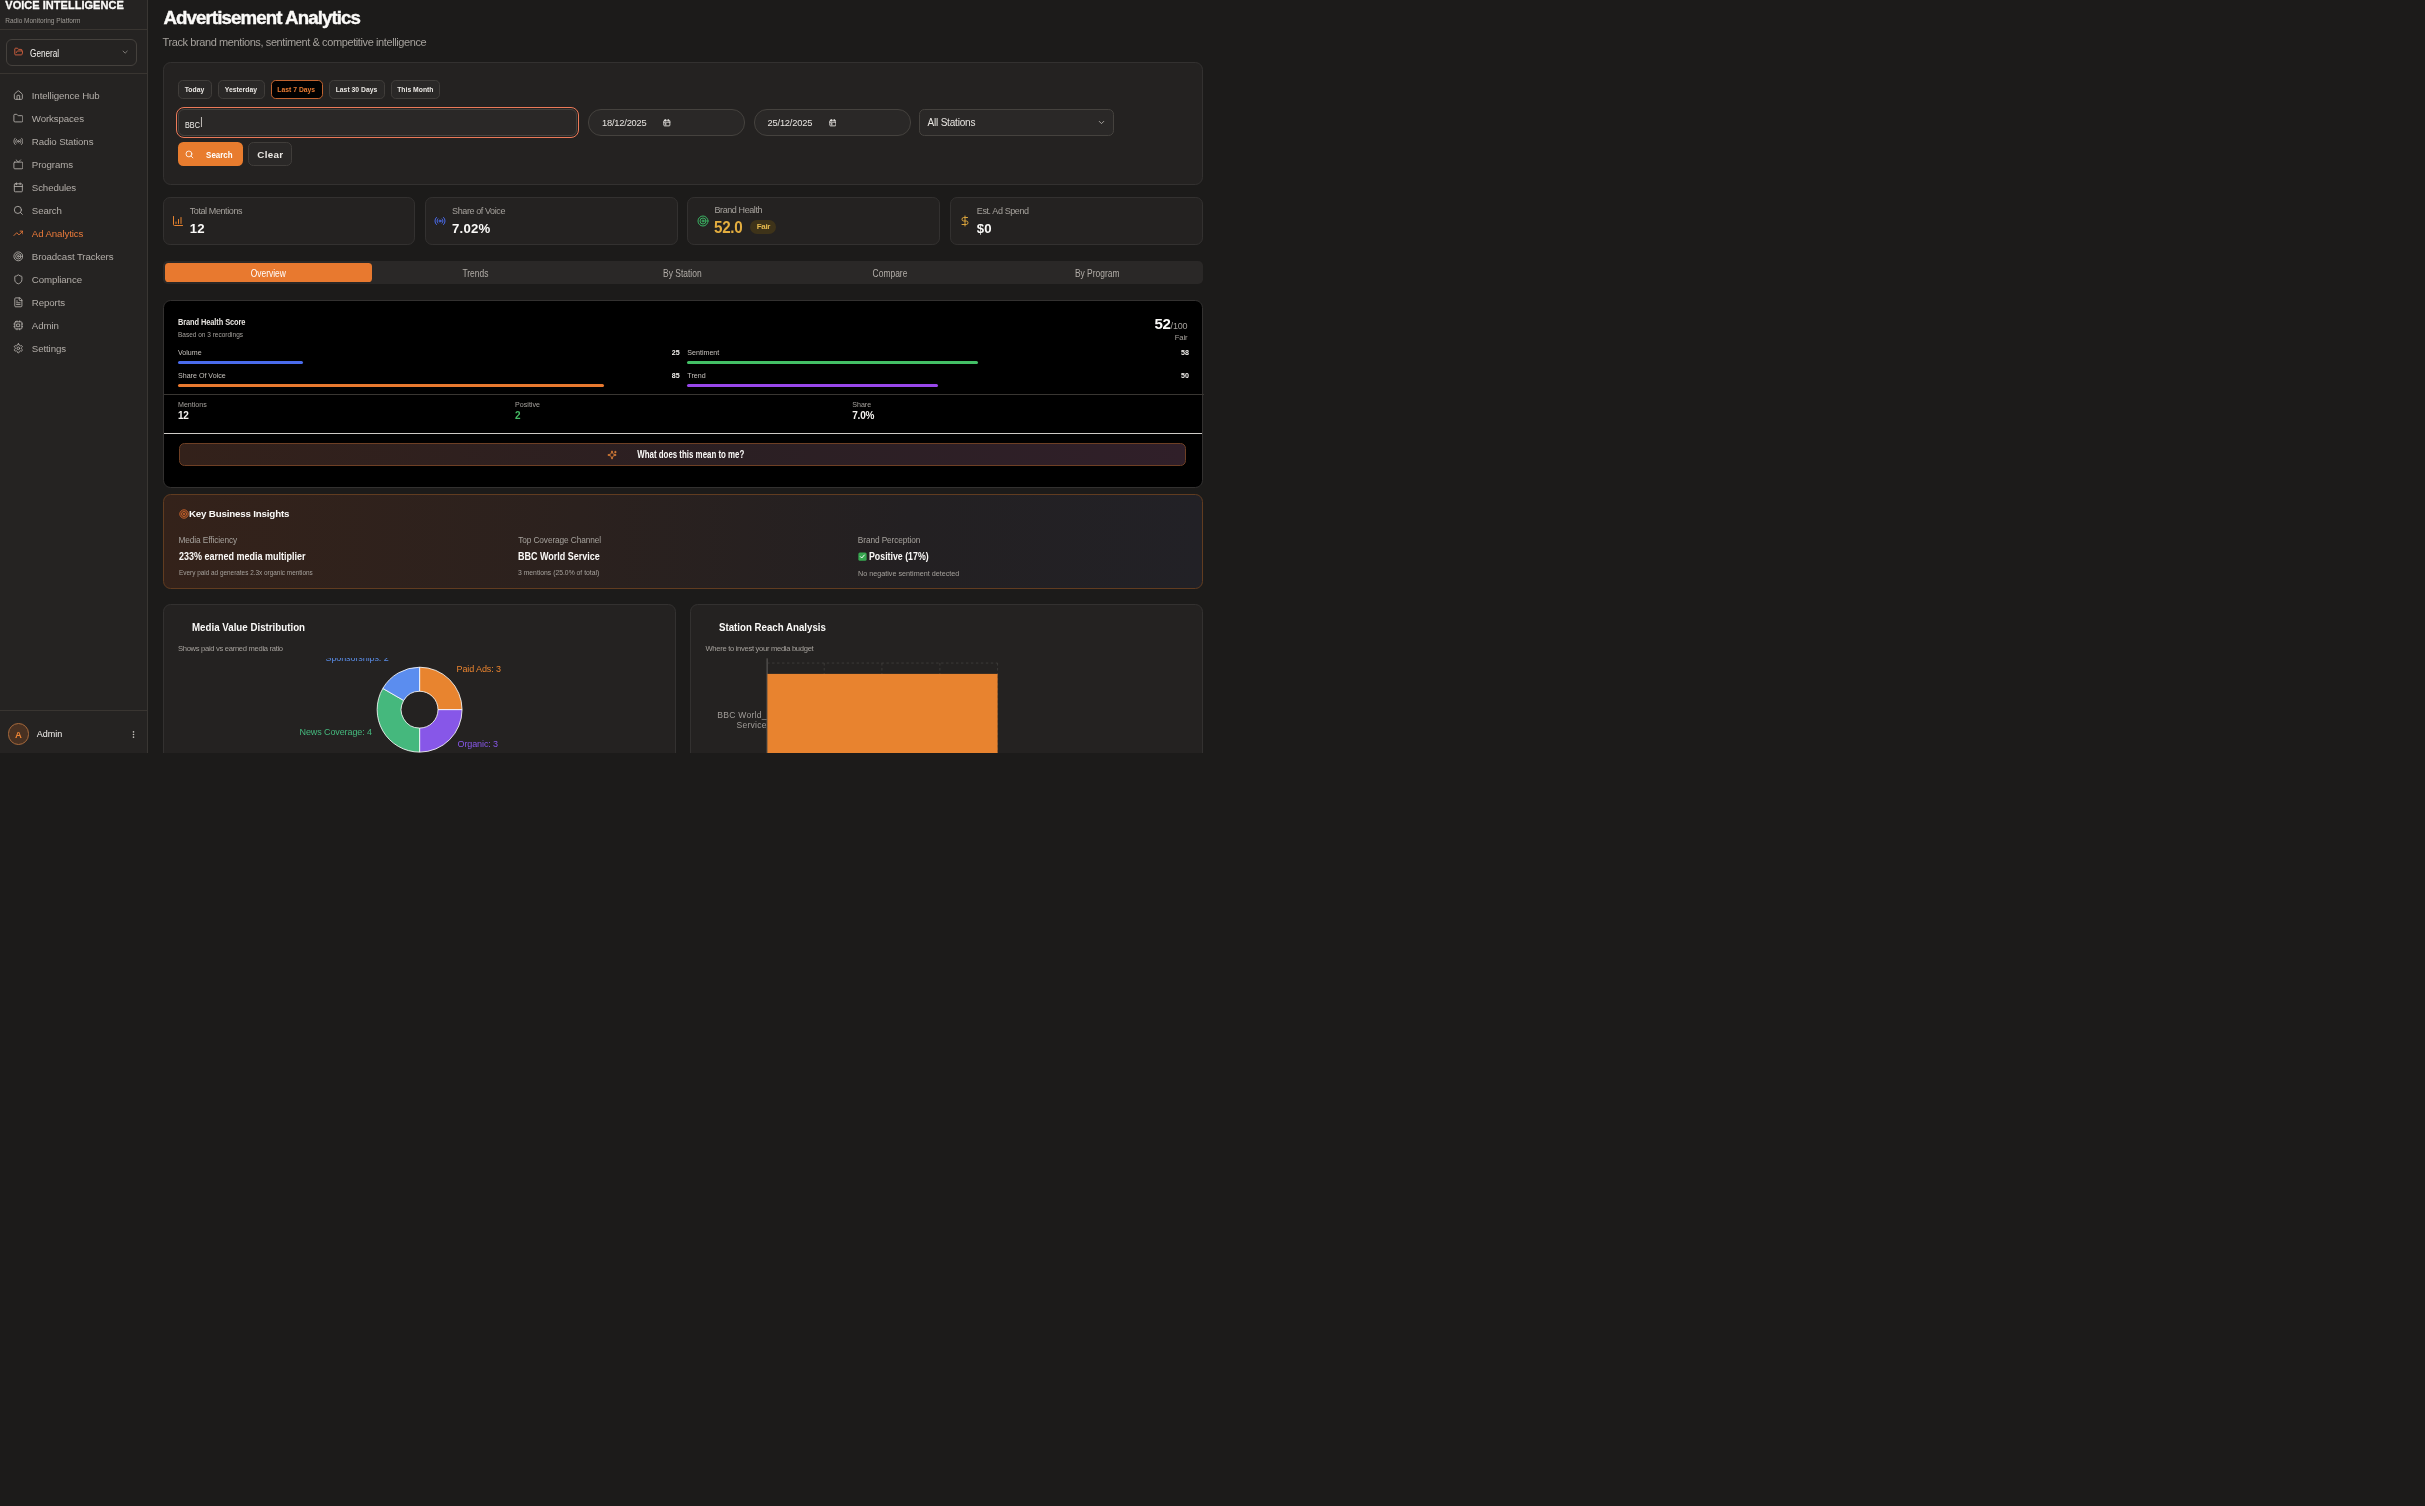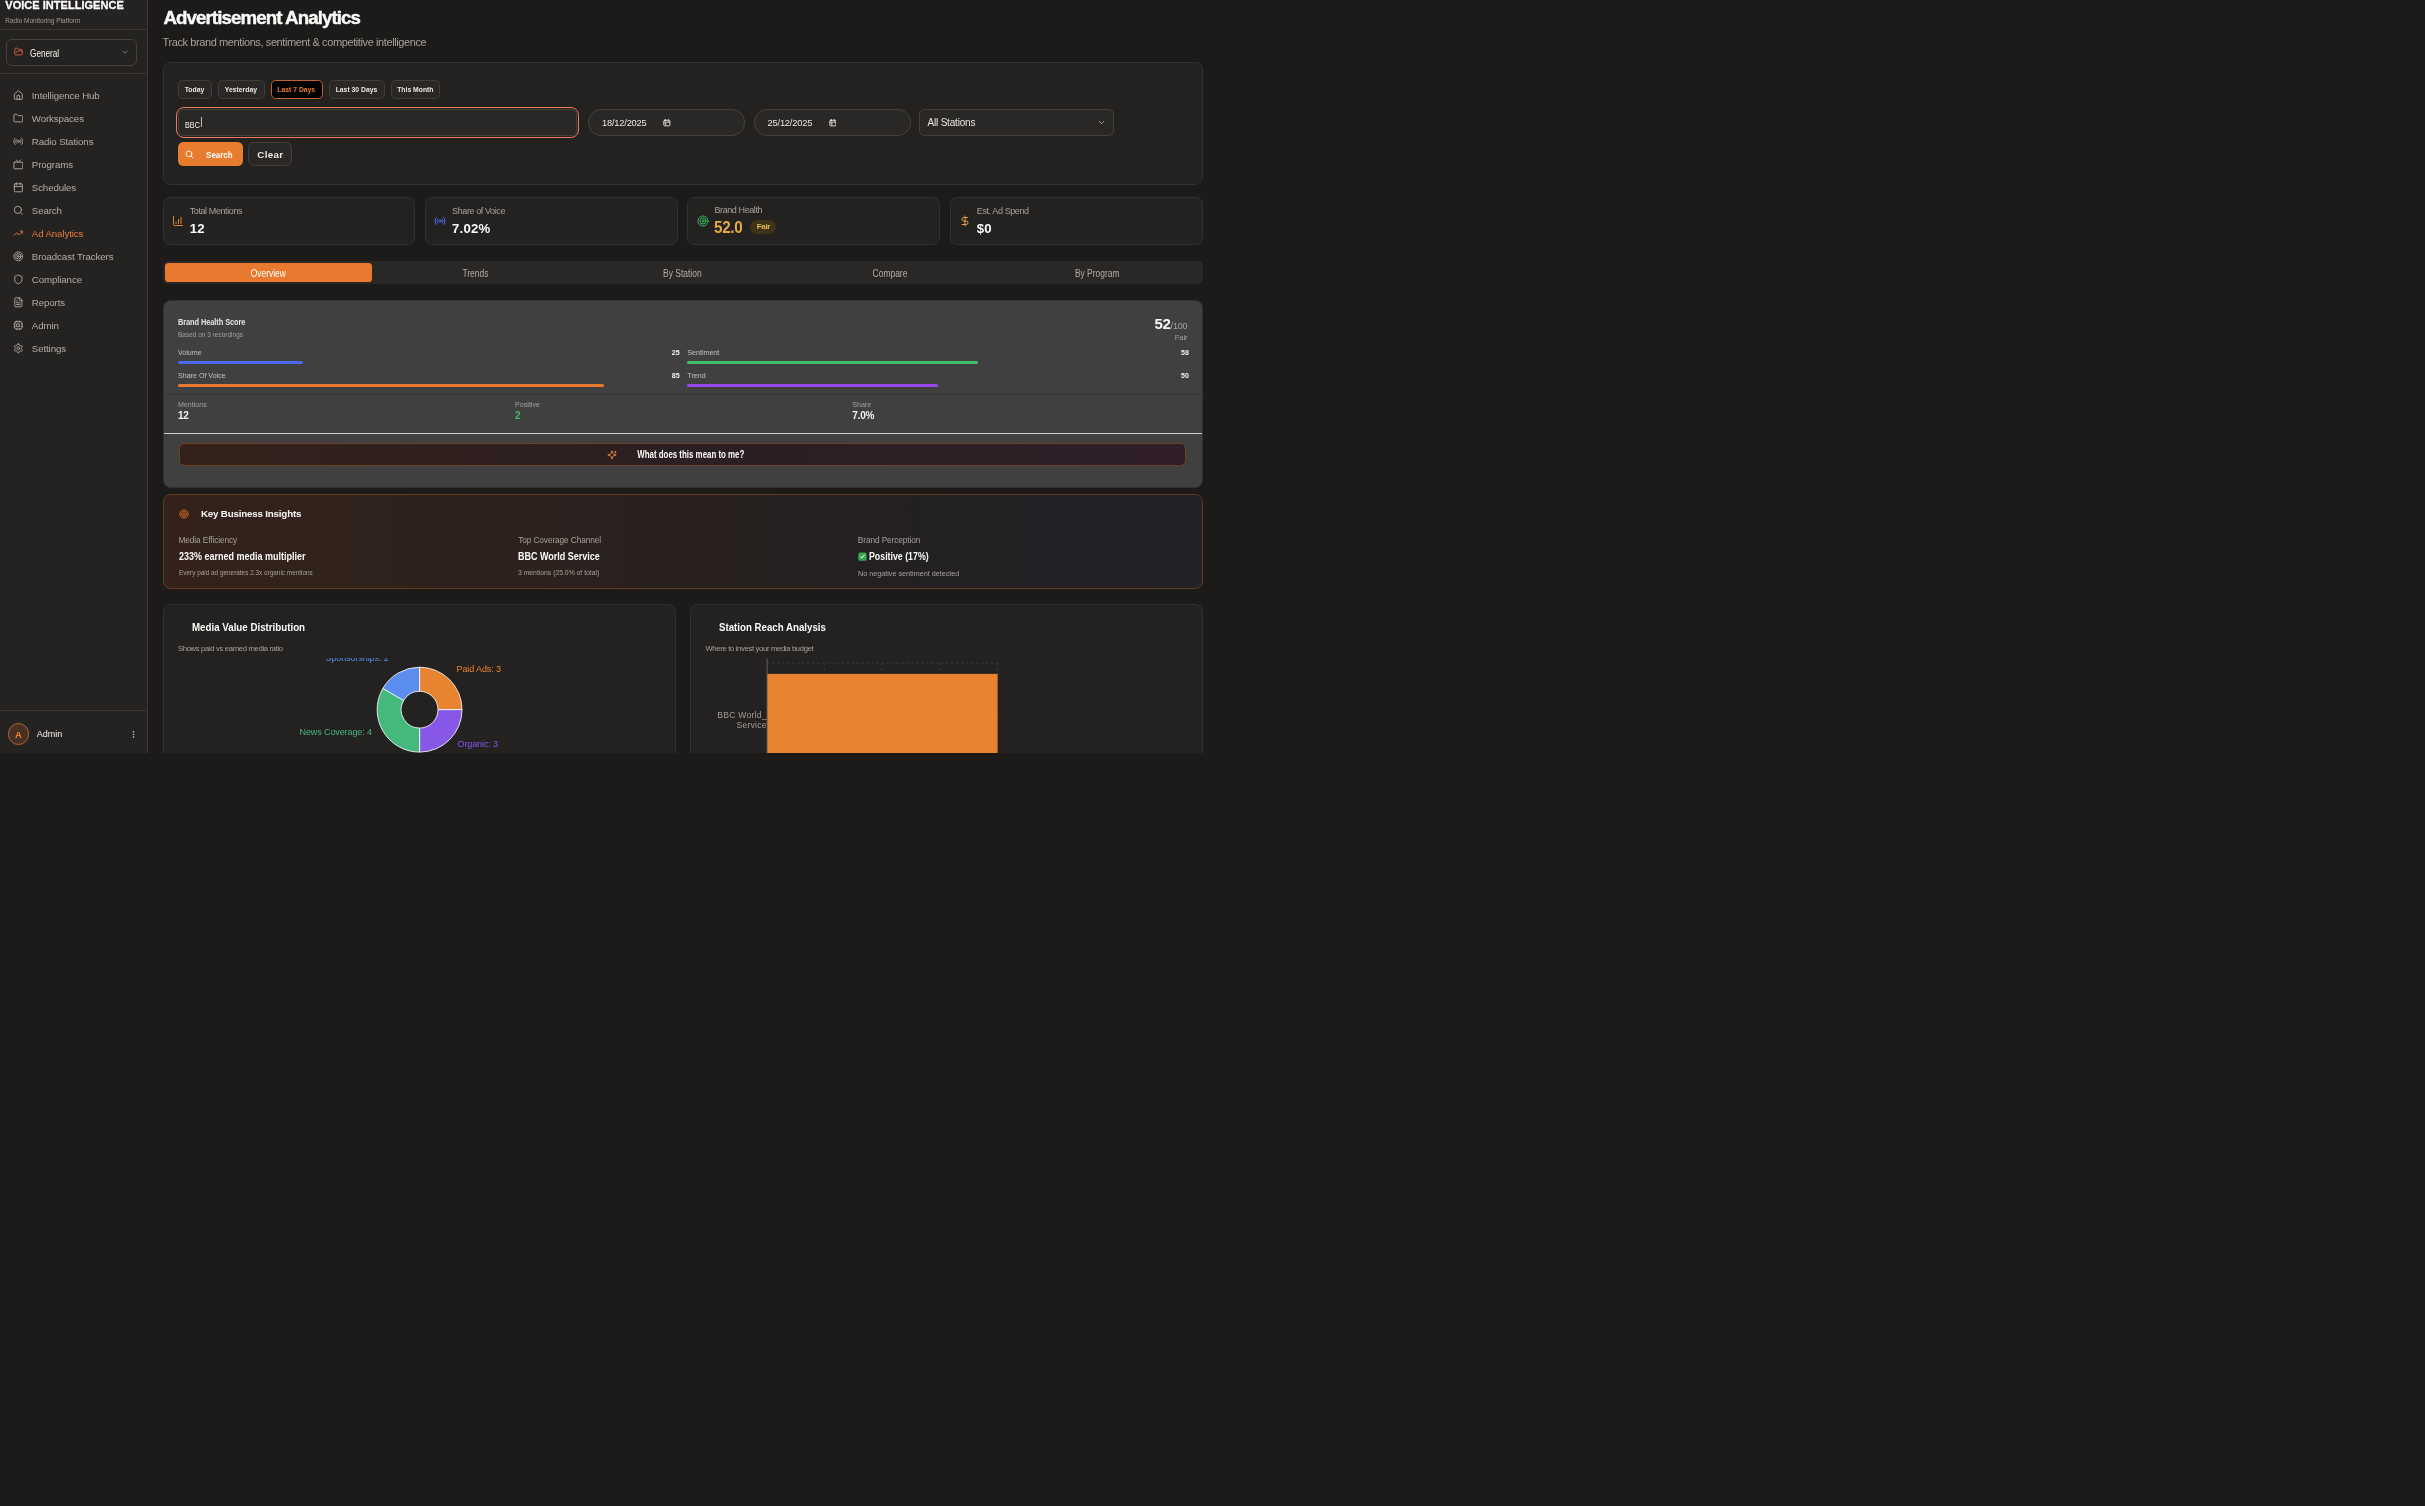--- a/index.html
+++ b/index.html
@@ -94,21 +94,21 @@
   
   .tabs {
     position:absolute; left:14.5px; top:261px; width:1040px; height:23px; background:#2a2827;
     border-radius:4.7px; display:flex; padding:2.1px;
   }
   .tab { flex:1; display:flex; align-items:center; justify-content:center; padding-top:1.5px; font-size:10.7px; color:#b2ada8; border-radius:3.6px; }
   .tab.active { background:#e8792f; color:#fff; }
   
   .bhs {
     position:absolute; left:14.5px; top:300px; width:1040px; height:188px;
-    background:#404040; border:0.6px solid #333130; border-radius:7.7px;
+    background:#000000; border:0.6px solid #333130; border-radius:7.7px;
   }
   .bhs .t { position:absolute; left:14.5px; top:16.5px; font-size:8.6px; font-weight:bold; letter-spacing:-0.1px; line-height:1; color:#e6e3df; }
   .bhs .s { position:absolute; left:14.5px; top:31px; font-size:6.5px; letter-spacing:0px; line-height:1; color:#a5a19c; }
   .bhs .score { position:absolute; right:14.2px; top:14.5px; text-align:right; line-height:1; }
   .score .n { font-size:15px; font-weight:bold; color:#fbfaf8; letter-spacing:-0.3px; }
   .score .d { font-size:9px; color:#a5a19c; font-weight:normal; letter-spacing:-0.2px; }
   .score .f { font-size:7.7px; color:#a5a19c; margin-top:3px; letter-spacing:-0.2px; }
   .metrics { position:absolute; left:14.5px; top:49px; width:1011px; display:grid; grid-template-columns:1fr 1fr; column-gap:7.7px; row-gap:8.8px; }
   .metric .row { display:flex; justify-content:space-between; font-size:7.1px; letter-spacing:0px; color:#c5c1bc; line-height:1; }
   .metric .row b { color:#f4f2ef; font-weight:bold; }
@@ -125,21 +125,21 @@
     border:0.6px solid #6e3f24;
     display:flex; align-items:center; justify-content:center; gap:6px;
     font-size:10px; font-weight:bold; letter-spacing:0px; color:#fbfaf8;
   }
   
   .kbi {
     position:absolute; left:14.5px; top:494px; width:1040px; height:95px;
     background:linear-gradient(90deg,#34221a 0%, #2b211e 40%, #232022 72%, #222126 100%);
     border:0.6px solid #613c20; border-radius:7.7px;
   }
-  .kbi-head { position:absolute; left:15.4px; top:13px; display:flex; align-items:center; gap:12px; }
+  .kbi-head { position:absolute; left:15.4px; top:13px; display:flex; align-items:center; gap:0; }
   .kbi-head .t { font-size:9.8px; font-weight:bold; letter-spacing:-0.2px; color:#fbfaf8; line-height:1.27; }
   .kbi-grid { position:absolute; left:15px; top:41px; width:1019px; display:grid; grid-template-columns:1fr 1fr 1fr; }
   .kbi-grid .l { font-size:8.3px; letter-spacing:-0.1px; color:#a5a19c; line-height:1; }
   .kbi-grid .v { font-size:10px; font-weight:bold; color:#fbfaf8; margin-top:7.4px; line-height:1; white-space:nowrap; }
   .kbi-grid .s { font-size:8px; letter-spacing:0px; color:#a5a19c; margin-top:7.8px; line-height:1; }
   
   .chart-card {
     position:absolute; top:604px; height:255px;
     background:#242221; border:0.6px solid #333130; border-radius:7.7px;
   }

